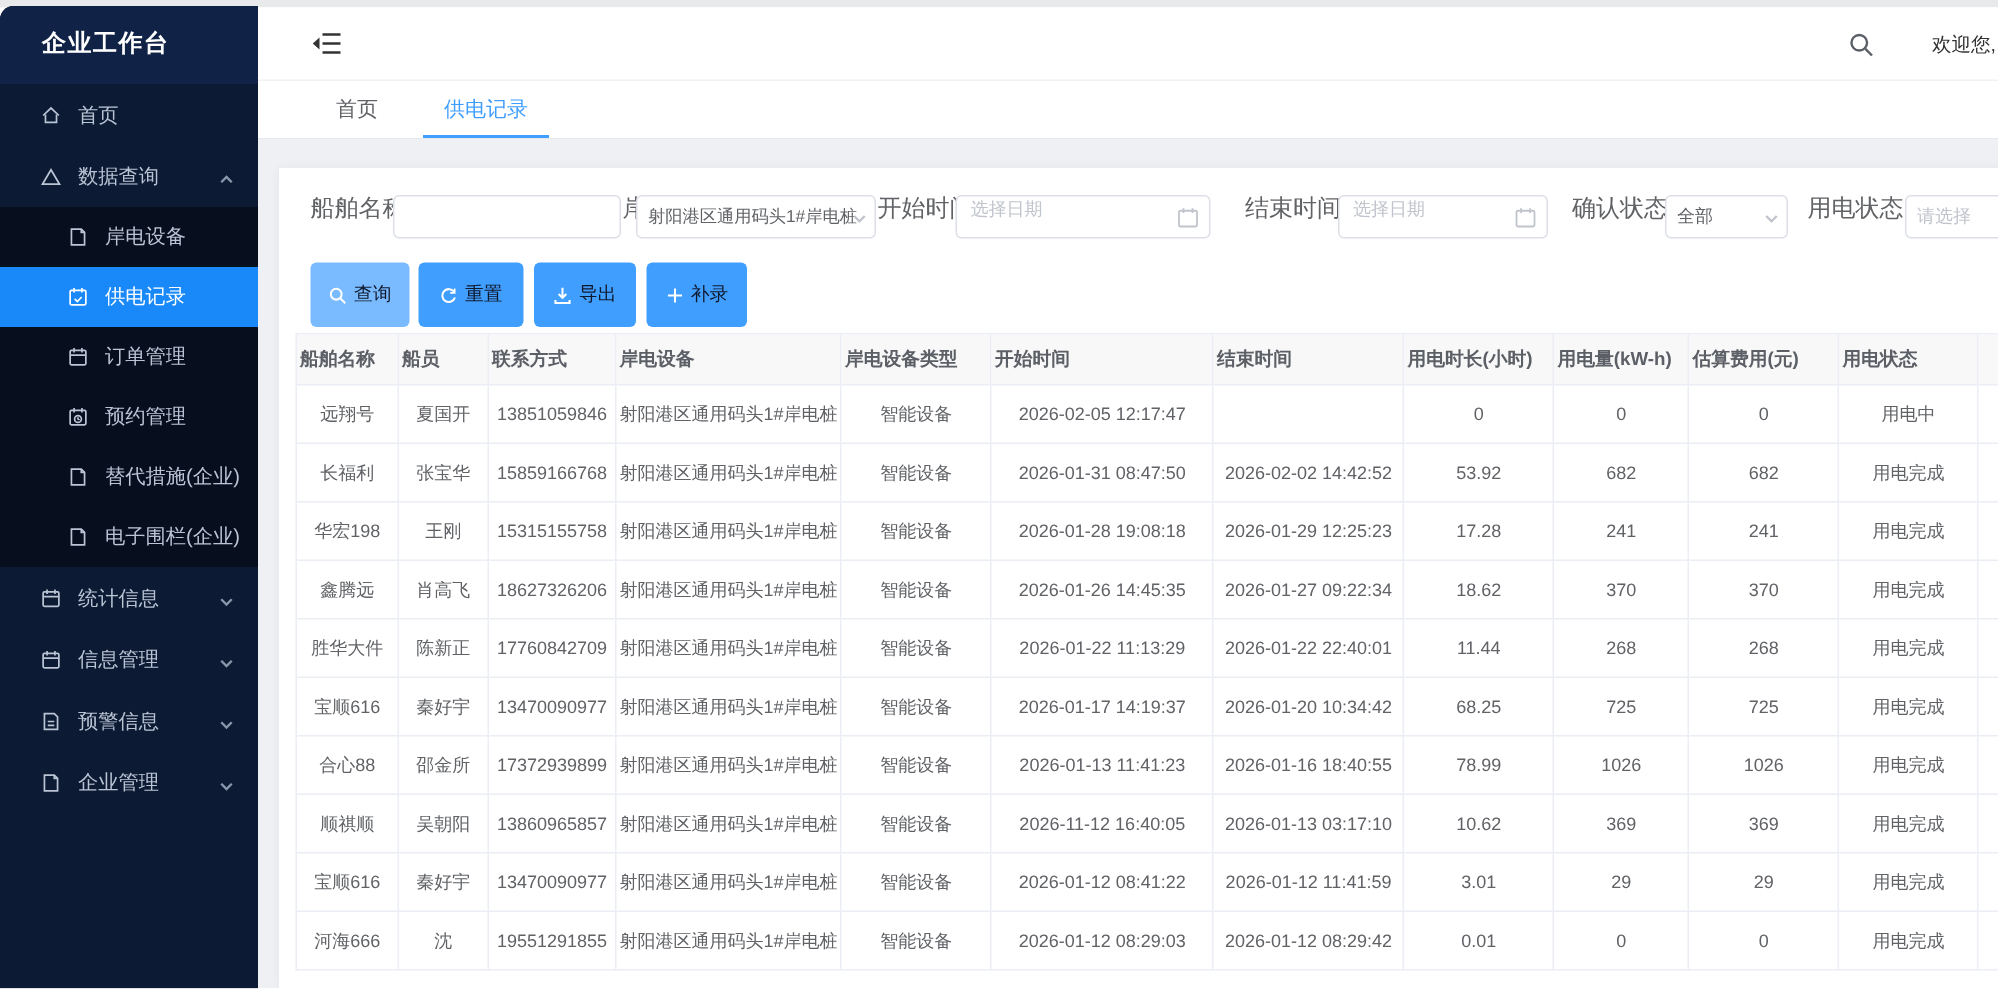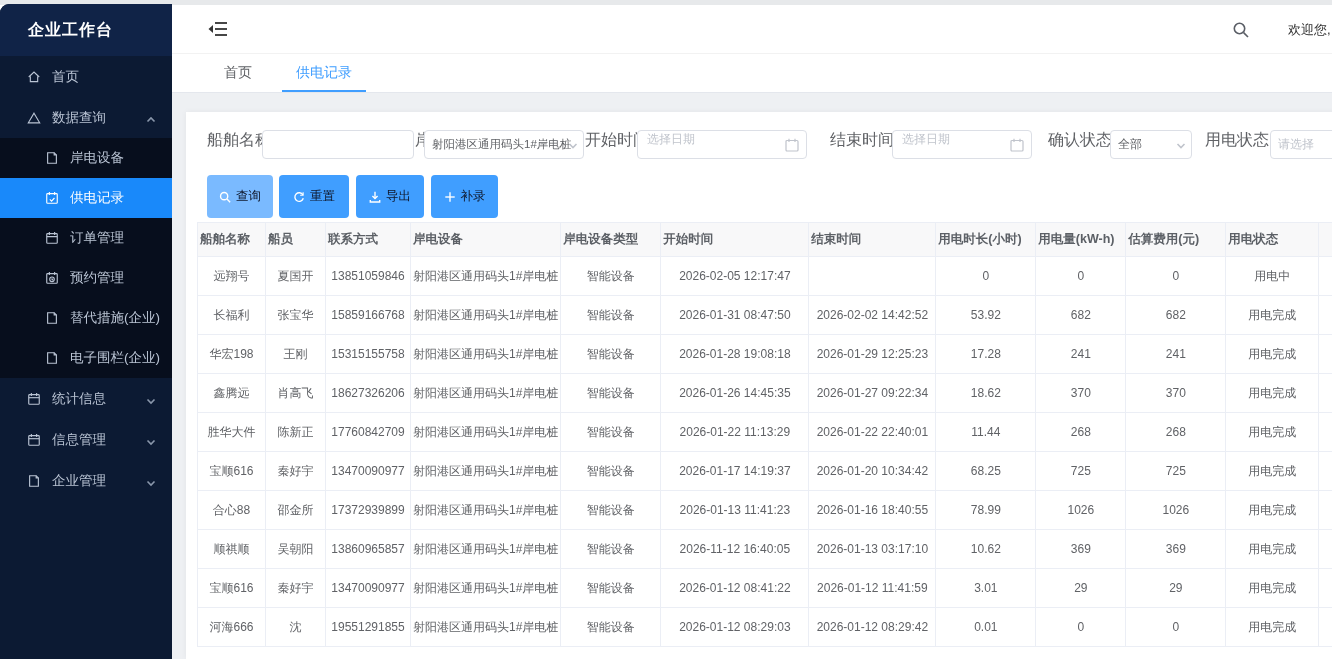--- a/index.html
+++ b/index.html
@@ -183,20 +183,33 @@
         <div class="side-item">
           <span class="s-icon">
             <svg viewBox="0 0 16 16">
               <rect x="2" y="3" width="12" height="11" rx="1"></rect>
               <line x1="5" y1="1.2" x2="5" y2="4.5"></line>
               <line x1="11" y1="1.2" x2="11" y2="4.5"></line>
               <line x1="2" y1="6.5" x2="14" y2="6.5"></line>
             </svg>
           </span>
           <span>信息管理</span>
+          <span class="caret"><svg viewBox="0 0 10 10">
+              <path d="M1.5 3.5 L5 7 L8.5 3.5"></path>
+            </svg></span>
+        </div>
+        <div class="side-item">
+          <span class="s-icon">
+            <svg viewBox="0 0 16 16">
+              <path d="M3 2 H10.5 L13 4.5 V14 H3 Z"></path>
+              <line x1="5.5" y1="8" x2="10.5" y2="8"></line>
+              <line x1="5.5" y1="11" x2="10.5" y2="11"></line>
+            </svg>
+          </span>
+          <span>预警信息</span>
           <span class="caret"><svg viewBox="0 0 10 10">
               <path d="M1.5 3.5 L5 7 L8.5 3.5"></path>
             </svg></span>
         </div>
         <div class="side-item">
           <span class="s-icon">
             <svg viewBox="0 0 16 16">
               <path d="M3 2 H10.5 L13 4.5 V14 H3 Z"></path>
               <path d="M10.5 2 V4.5 H13"></path>
             </svg>

